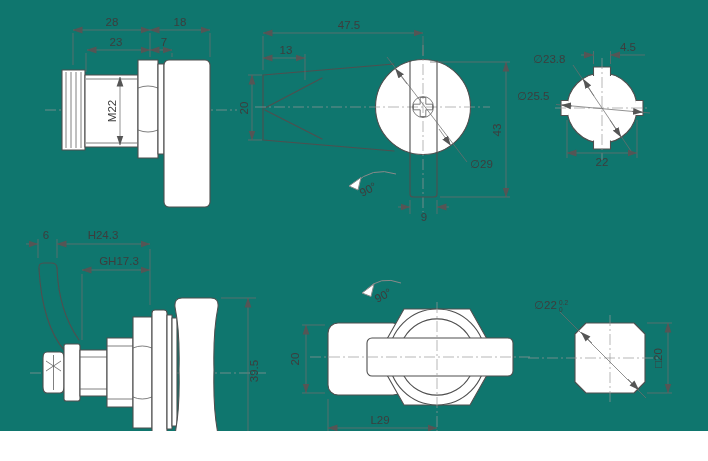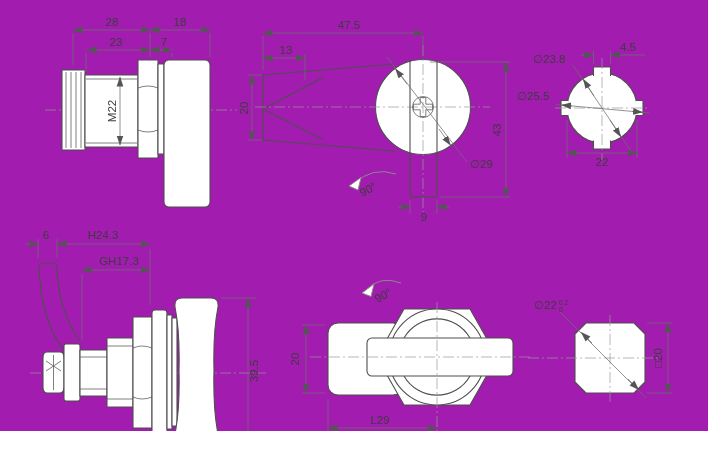--- a/index.html
+++ b/index.html
@@ -1,16 +1,16 @@
 <!DOCTYPE html>
 <html><head>
 <meta charset="utf-8">
 <style>
   html,body{margin:0;padding:0;background:#fff;}
-  .stage{position:relative;width:708px;height:431px;background:#a21caf;overflow:hidden;}
+  .stage{position:relative;width:708px;height:431px;background:#0f766e;overflow:hidden;}
   svg{display:block;}
   .ol  {fill:none;stroke:#4f4f4f;stroke-width:1.1;stroke-linejoin:round;stroke-linecap:round;}
   .olf {fill:#fff;stroke:#4f4f4f;stroke-width:1.1;stroke-linejoin:round;}
   .fine{fill:none;stroke:#5f5f5f;stroke-width:0.8;}
   .thin{fill:none;stroke:#6e6e6e;stroke-width:0.75;}
   .cl  {fill:none;stroke:#9a9a9a;stroke-width:0.7;stroke-dasharray:11 3 2 3;}
   .rot {fill:none;stroke:#8a8a8a;stroke-width:1;}
   .roth{fill:#fff;stroke:#8a8a8a;stroke-width:1;stroke-linejoin:round;}
   text.dt{font-family:"Liberation Sans","DejaVu Sans",sans-serif;font-size:11.5px;fill:#3d3d3d;}
   text.dts{font-family:"Liberation Sans","DejaVu Sans",sans-serif;font-size:6.5px;fill:#3d3d3d;}

